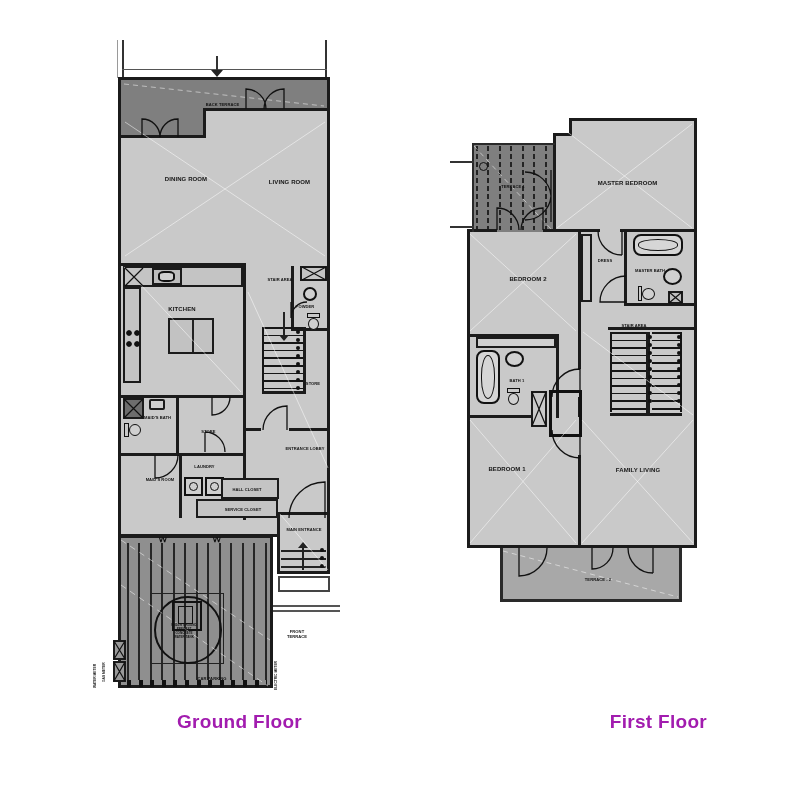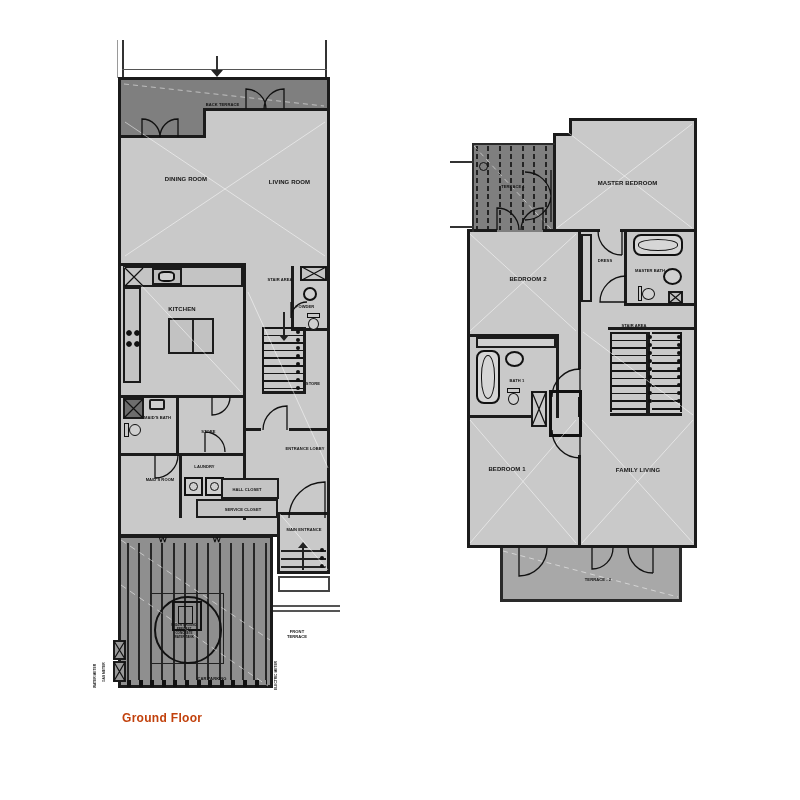--- a/index.html
+++ b/index.html
@@ -6,21 +6,21 @@
   .stage{position:relative;width:800px;height:800px;background:#fff;font-family:"Liberation Sans",sans-serif;overflow:hidden;}
   .abs{position:absolute;}
   .w{position:absolute;background:#1b1b1b;}
   .thin{position:absolute;background:#555;}
   .box{position:absolute;border:2px solid #1b1b1b;background:#c4c4c4;box-sizing:border-box;}
   .fill{position:absolute;}
   .lbl{position:absolute;color:#141414;font-weight:700;font-size:6px;line-height:1.25;text-align:center;letter-spacing:.1px;transform-origin:center;}
   .s4{transform:scale(.68);}
   .s35{transform:scale(.5);}
   .vlbl{position:absolute;color:#141414;font-weight:700;font-size:6px;white-space:nowrap;transform:rotate(-90deg) scale(.55);transform-origin:left bottom;}
-  .title{position:absolute;color:#c2410c;font-size:12px;font-weight:600;letter-spacing:.3px;text-align:left;}
+  .title{position:absolute;color:#a21caf;font-size:19px;font-weight:600;letter-spacing:.3px;text-align:right;}
   .steps{position:absolute;background:repeating-linear-gradient(180deg,#161616 0 1.6px,transparent 1.6px 7.6px);}
   .pstripes{position:absolute;background:repeating-linear-gradient(90deg,rgba(20,20,20,.85) 0 1.6px,transparent 1.6px 11.5px);}
   .pdash{position:absolute;background:repeating-linear-gradient(180deg,transparent 0 5px,#7f7f7f 5px 8px);}
   .postrow{position:absolute;background:repeating-linear-gradient(90deg,#111 0 4px,transparent 4px 11.6px);}
   .dots{position:absolute;width:4px;height:4px;border-radius:50%;background:#111;}
   .tub{position:absolute;border:2px solid #111;border-radius:8px;box-sizing:border-box;background:#d6d6d6;}
   .tub>div{position:absolute;inset:3px;border:1.5px solid #111;border-radius:50%/46%;}
   .sink{position:absolute;border:2px solid #111;border-radius:50%;box-sizing:border-box;background:#d0d0d0;}
   .wc-tank{position:absolute;background:#c9c9c9;border:1.5px solid #111;box-sizing:border-box;}
   .wc-bowl{position:absolute;border:1.5px solid #111;border-radius:50%;background:#d0d0d0;box-sizing:border-box;}
@@ -287,14 +287,15 @@
     <div class="lbl s4" style="left:587px;top:257px;width:36px">DRESS</div>
     <div class="lbl s4" style="left:626px;top:267px;width:48px">MASTER BATH</div>
     <div class="lbl s4" style="left:608px;top:322px;width:52px">STAIR AREA</div>
     <div class="lbl s4" style="left:500px;top:377px;width:34px">BATH 1</div>
     <div class="lbl" style="left:477px;top:466px;width:60px">BEDROOM 1</div>
     <div class="lbl" style="left:604px;top:467px;width:68px">FAMILY LIVING</div>
     <div class="lbl s4" style="left:567px;top:576px;width:62px">TERRACE - 2</div>
   </div>
 
   <div class="title" style="left:122px;top:711px;width:180px">Ground Floor</div>
+  <div class="title" style="left:527px;top:711px;width:180px">First Floor</div>
 
 </div>
 
 </body></html>

